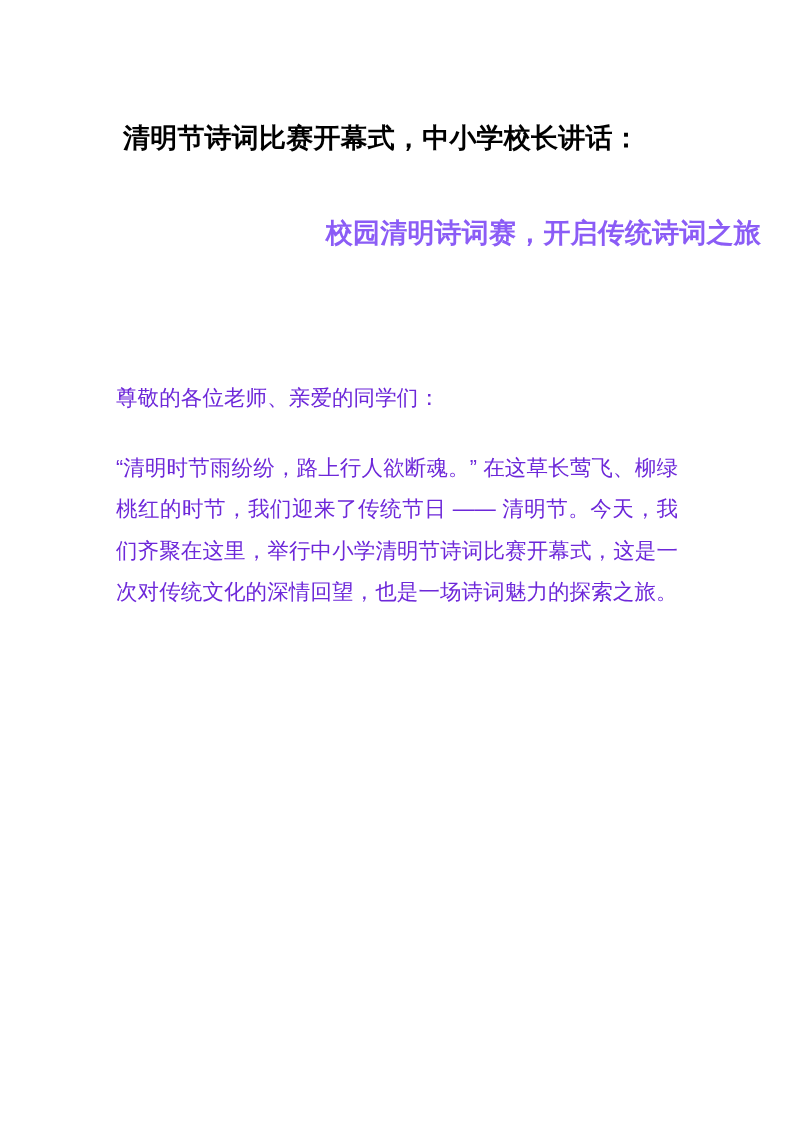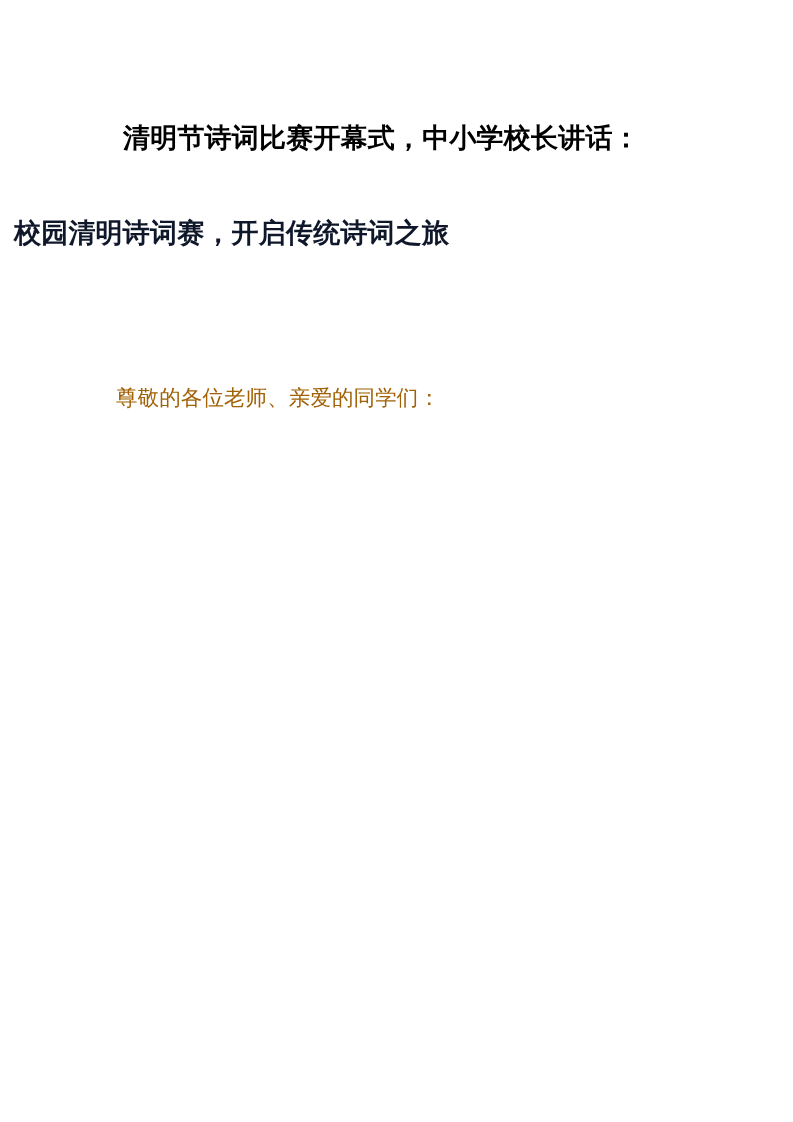--- a/index.html
+++ b/index.html
@@ -43,39 +43,39 @@
     text-align: left;
     white-space: nowrap;
   }
 
   .doc-title-secondary {
     margin-top: 55px;
     font-size: 27px;
     font-weight: bold;
     line-height: 40px;
     letter-spacing: 0.2px;
-    color: #0f172a;
-    text-align: left;
+    color: #8b5cf6;
+    text-align: right;
     padding-left: 14px;
-    padding-right: 14px;
+    padding-right: 32px;
     white-space: nowrap;
   }
 
   
   .body-block {
     position: absolute;
     left: 116px;
     top: 378px;
     width: 562px;
   }
 
   .para {
     font-size: 21.5px;
     line-height: 41.5px;
-    color: #a16207;
+    color: #6d28d9;
     text-align: justify;
     text-justify: inter-ideograph;
     margin: 0 0 28px 0;
     letter-spacing: 0.1px;
   }
 
   .para:last-child {
     margin-bottom: 0;
   }
 </style>
@@ -84,15 +84,16 @@
 
 <div class="page">
 
   <div class="title-block">
     <div class="doc-title-primary">清明节诗词比赛开幕式，中小学校长讲话：</div>
     <div class="doc-title-secondary">校园清明诗词赛，开启传统诗词之旅</div>
   </div>
 
   <div class="body-block">
     <p class="para">尊敬的各位老师、亲爱的同学们：</p>
+    <p class="para">“清明时节雨纷纷，路上行人欲断魂。” 在这草长莺飞、柳绿桃红的时节，我们迎来了传统节日 —— 清明节。今天，我们齐聚在这里，举行中小学清明节诗词比赛开幕式，这是一次对传统文化的深情回望，也是一场诗词魅力的探索之旅。</p>
   </div>
 
 </div>
 
 </body></html>

